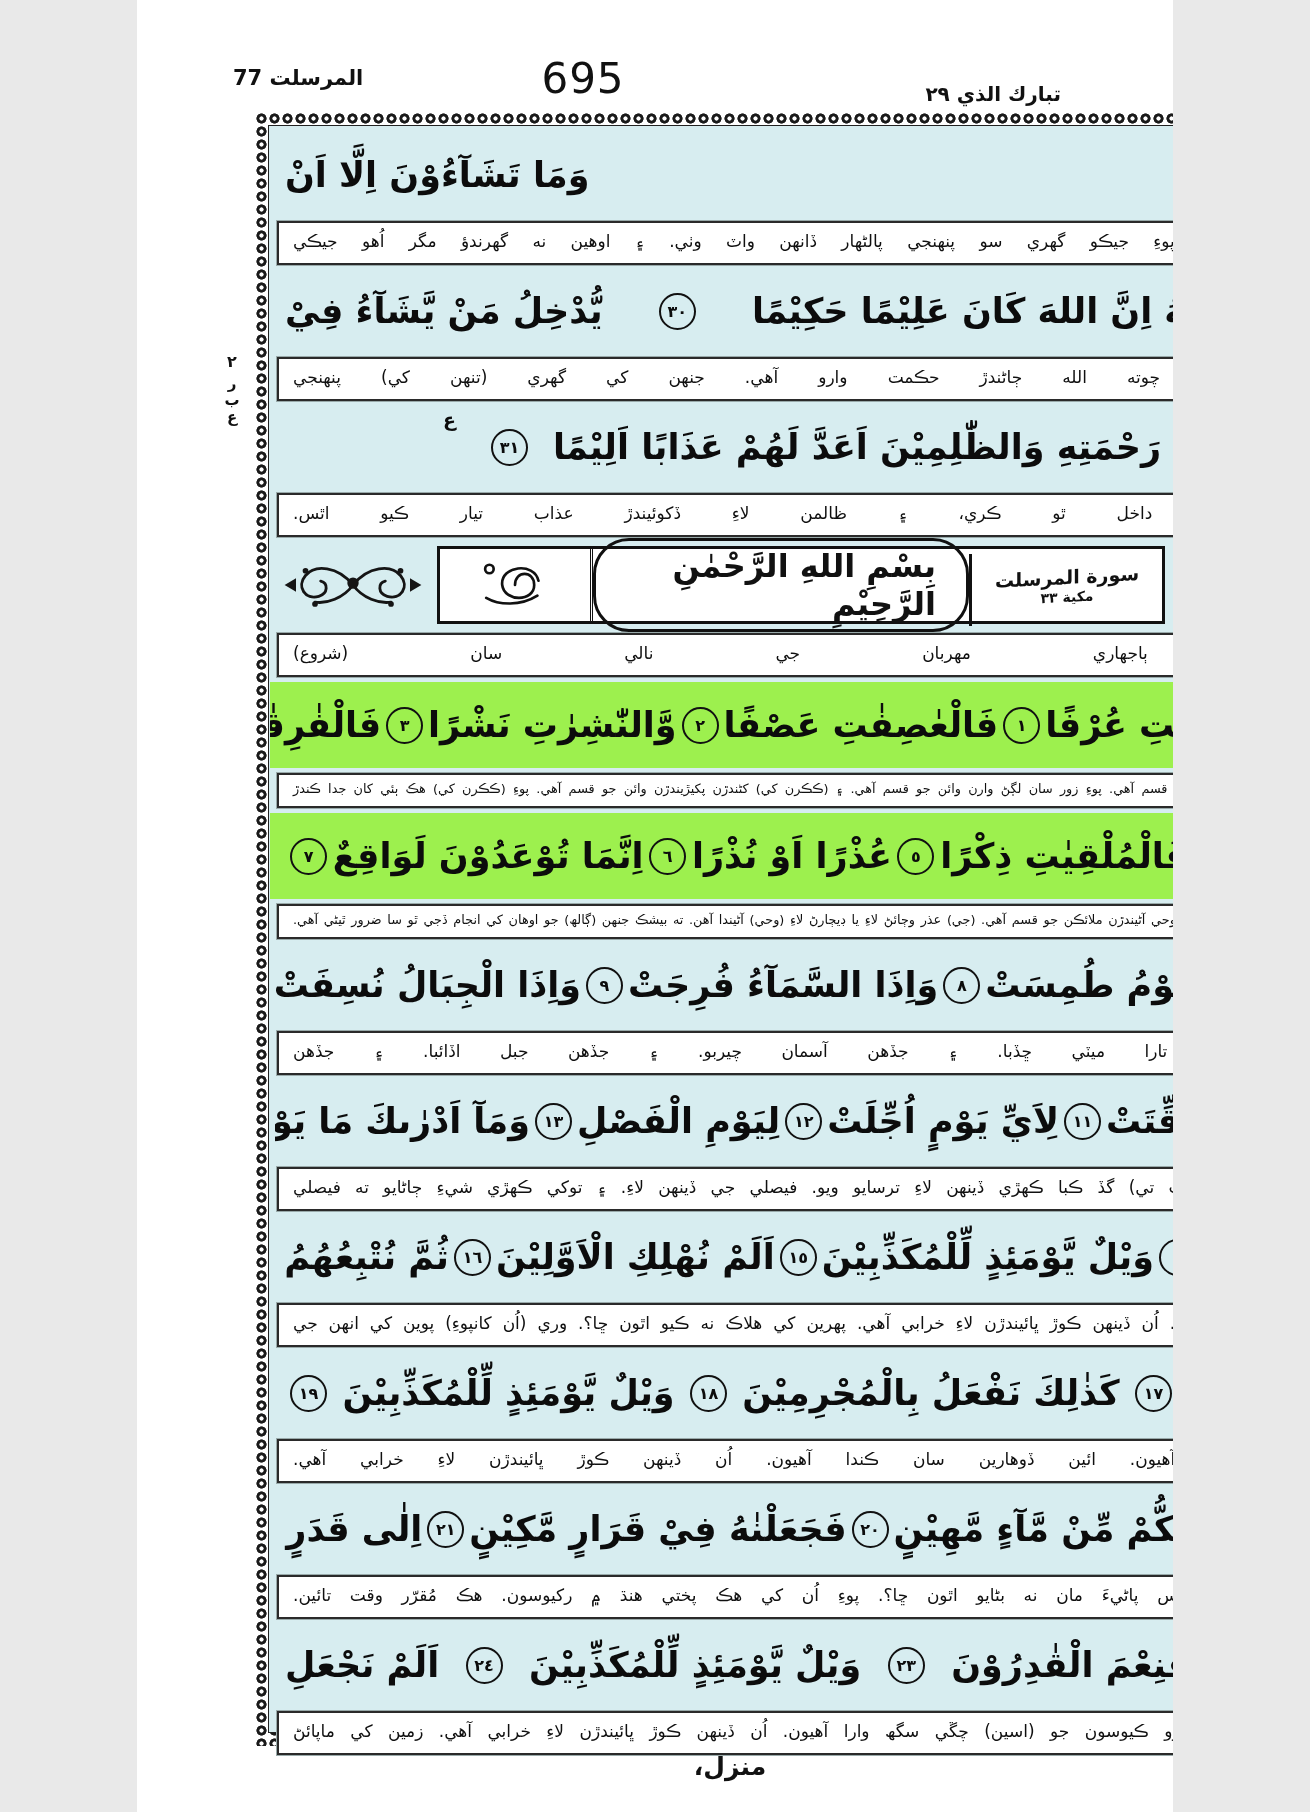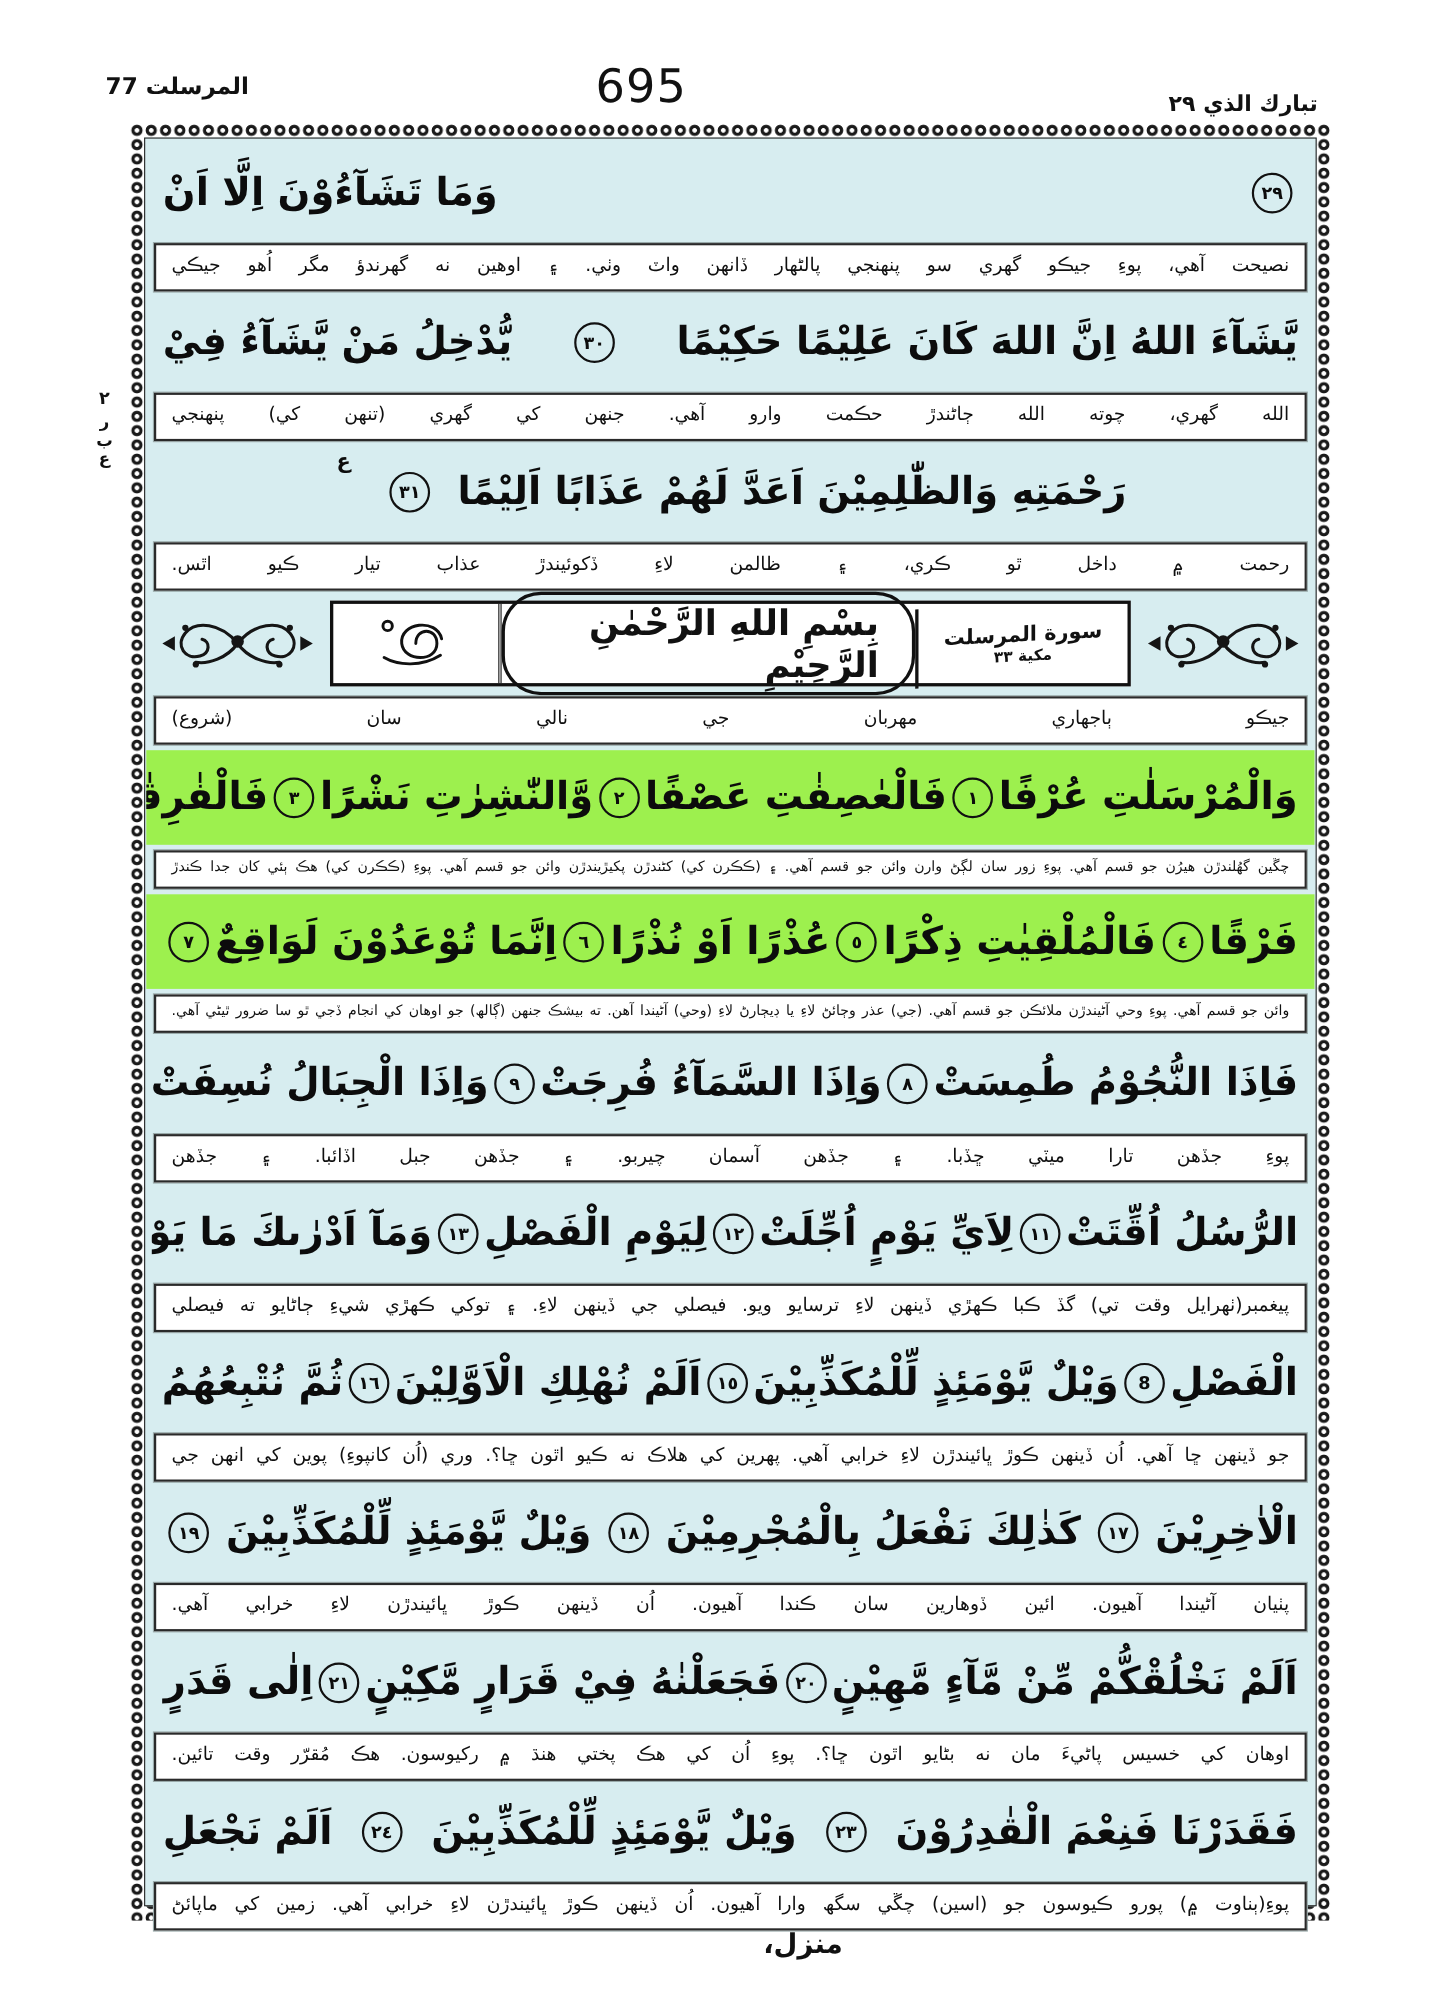--- a/index.html
+++ b/index.html
@@ -1,16 +1,16 @@
 <!DOCTYPE html>
 <html lang="ar"><head>
 <meta charset="utf-8">
 <style>
   html,body{margin:0;padding:0;background:#e9e9e9;}
-  .page{position:relative;width:1310px;height:1812px;background:#ffffff;
+  .page{position:relative;width:1036px;height:1812px;background:#ffffff;
         font-family:"DejaVu Sans",sans-serif;color:#111;overflow:hidden;margin:0 auto;}
 
   
   .hdr-left{position:absolute;top:66px;left:96px;width:150px;direction:rtl;text-align:left;
             font-size:21px;font-weight:bold;}
   .page-num{position:absolute;top:54px;left:0;right:0;text-align:center;font-size:42px;
             letter-spacing:1px;transform:translateX(-72px);font-weight:normal;}
   .hdr-right{position:absolute;top:66px;right:112px;direction:rtl;font-size:20px;font-weight:bold;margin-top:16px;}
 
   

